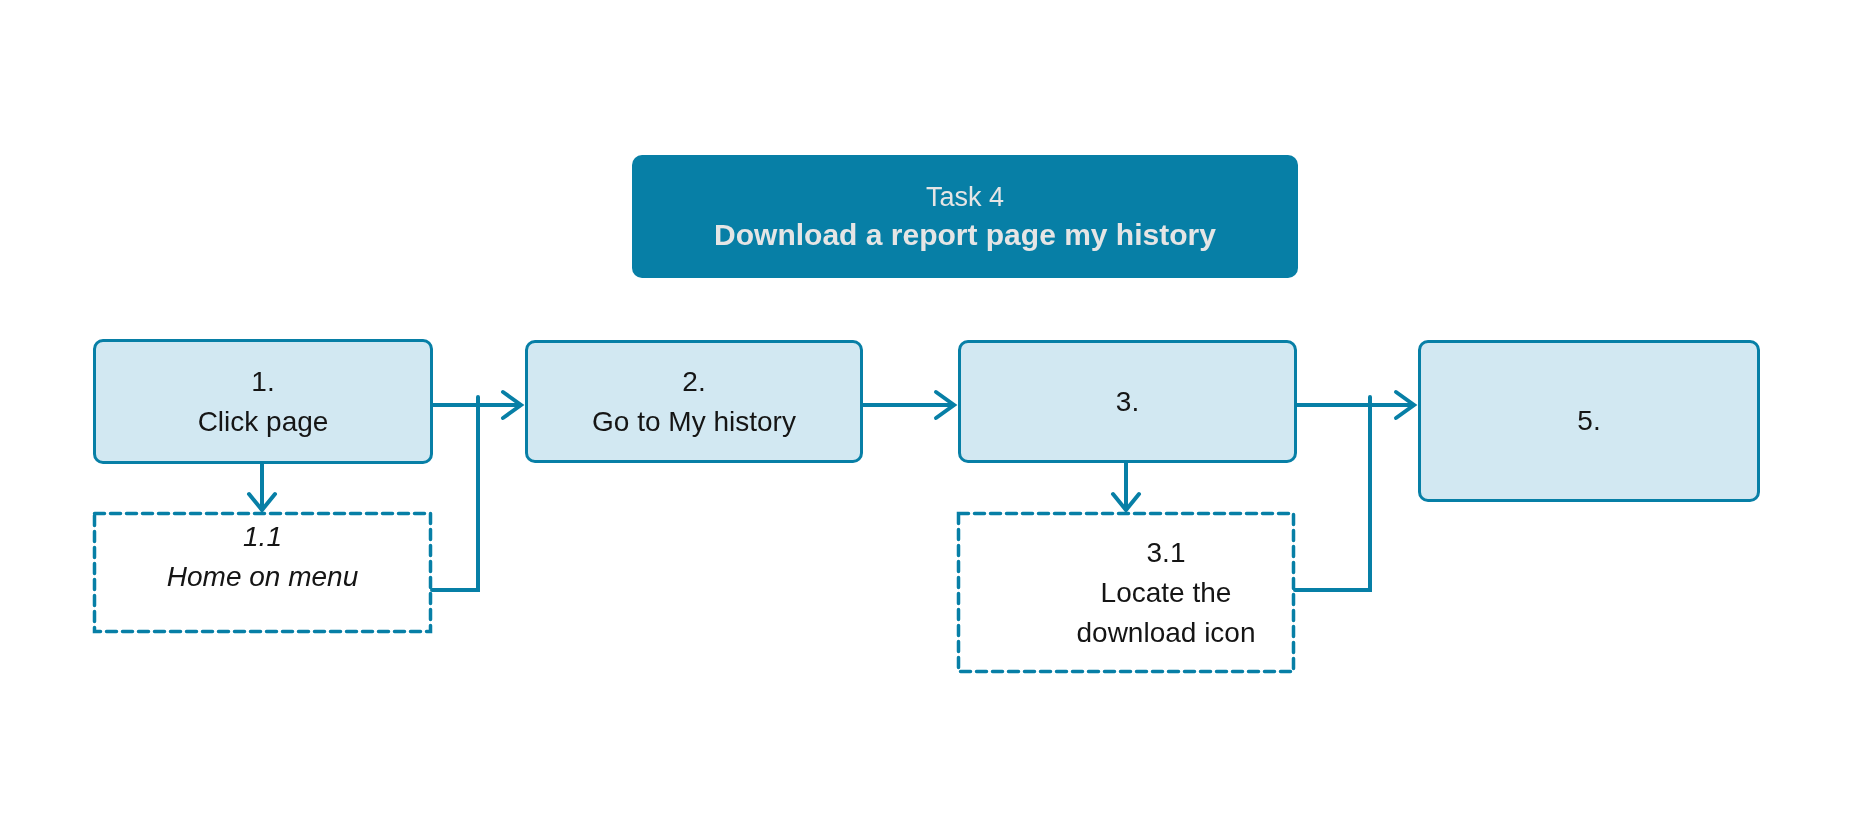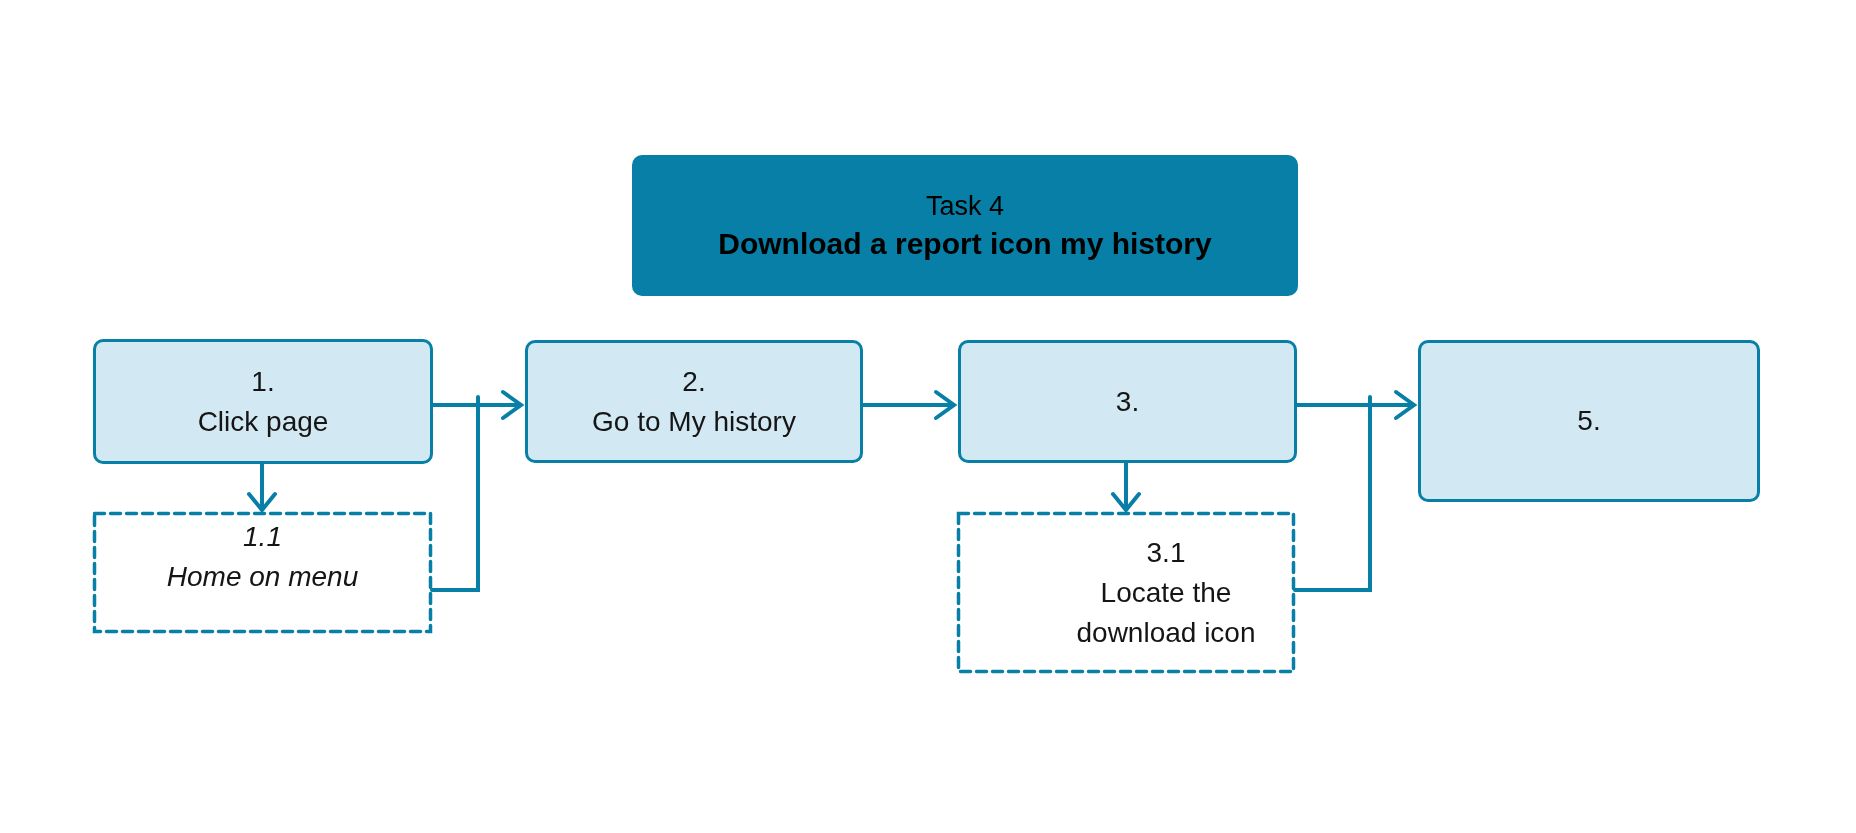--- a/index.html
+++ b/index.html
@@ -20,28 +20,28 @@
     left: 0;
     top: 0;
     width: 1856px;
     height: 833px;
   }
   .title-box {
     position: absolute;
     left: 632px;
     top: 155px;
     width: 666px;
-    height: 141px;
+    height: 123px;
     background: #077fa6;
     border-radius: 10px;
     display: flex;
     flex-direction: column;
     align-items: center;
     justify-content: center;
-    color: #000000;
+    color: #e5e5e5;
     text-align: center;
   }
   .title-line1 {
     font-size: 27px;
     font-weight: 400;
     line-height: 36px;
   }
   .title-line2 {
     font-size: 30px;
     font-weight: 700;
@@ -104,21 +104,21 @@
 
       <path d="M1297 405 H1410" stroke-width="4"></path>
       <polyline points="1396,392 1414,405 1396,418" stroke-width="4"></polyline>
 
       <polyline points="1295,590 1370,590 1370,397" stroke-width="4"></polyline>
     </g>
   </svg>
 
   <div class="title-box">
     <div class="title-line1">Task 4</div>
-    <div class="title-line2">Download a report icon my history</div>
+    <div class="title-line2">Download a report page my history</div>
   </div>
 
   <div id="b1" class="box solid">
     <div class="num">1.</div>
     <div class="lbl">Click page</div>
   </div>
 
   <div id="b11" class="box dashed-text">
     <div class="num">1.1</div>
     <div class="lbl">Home on menu</div>

